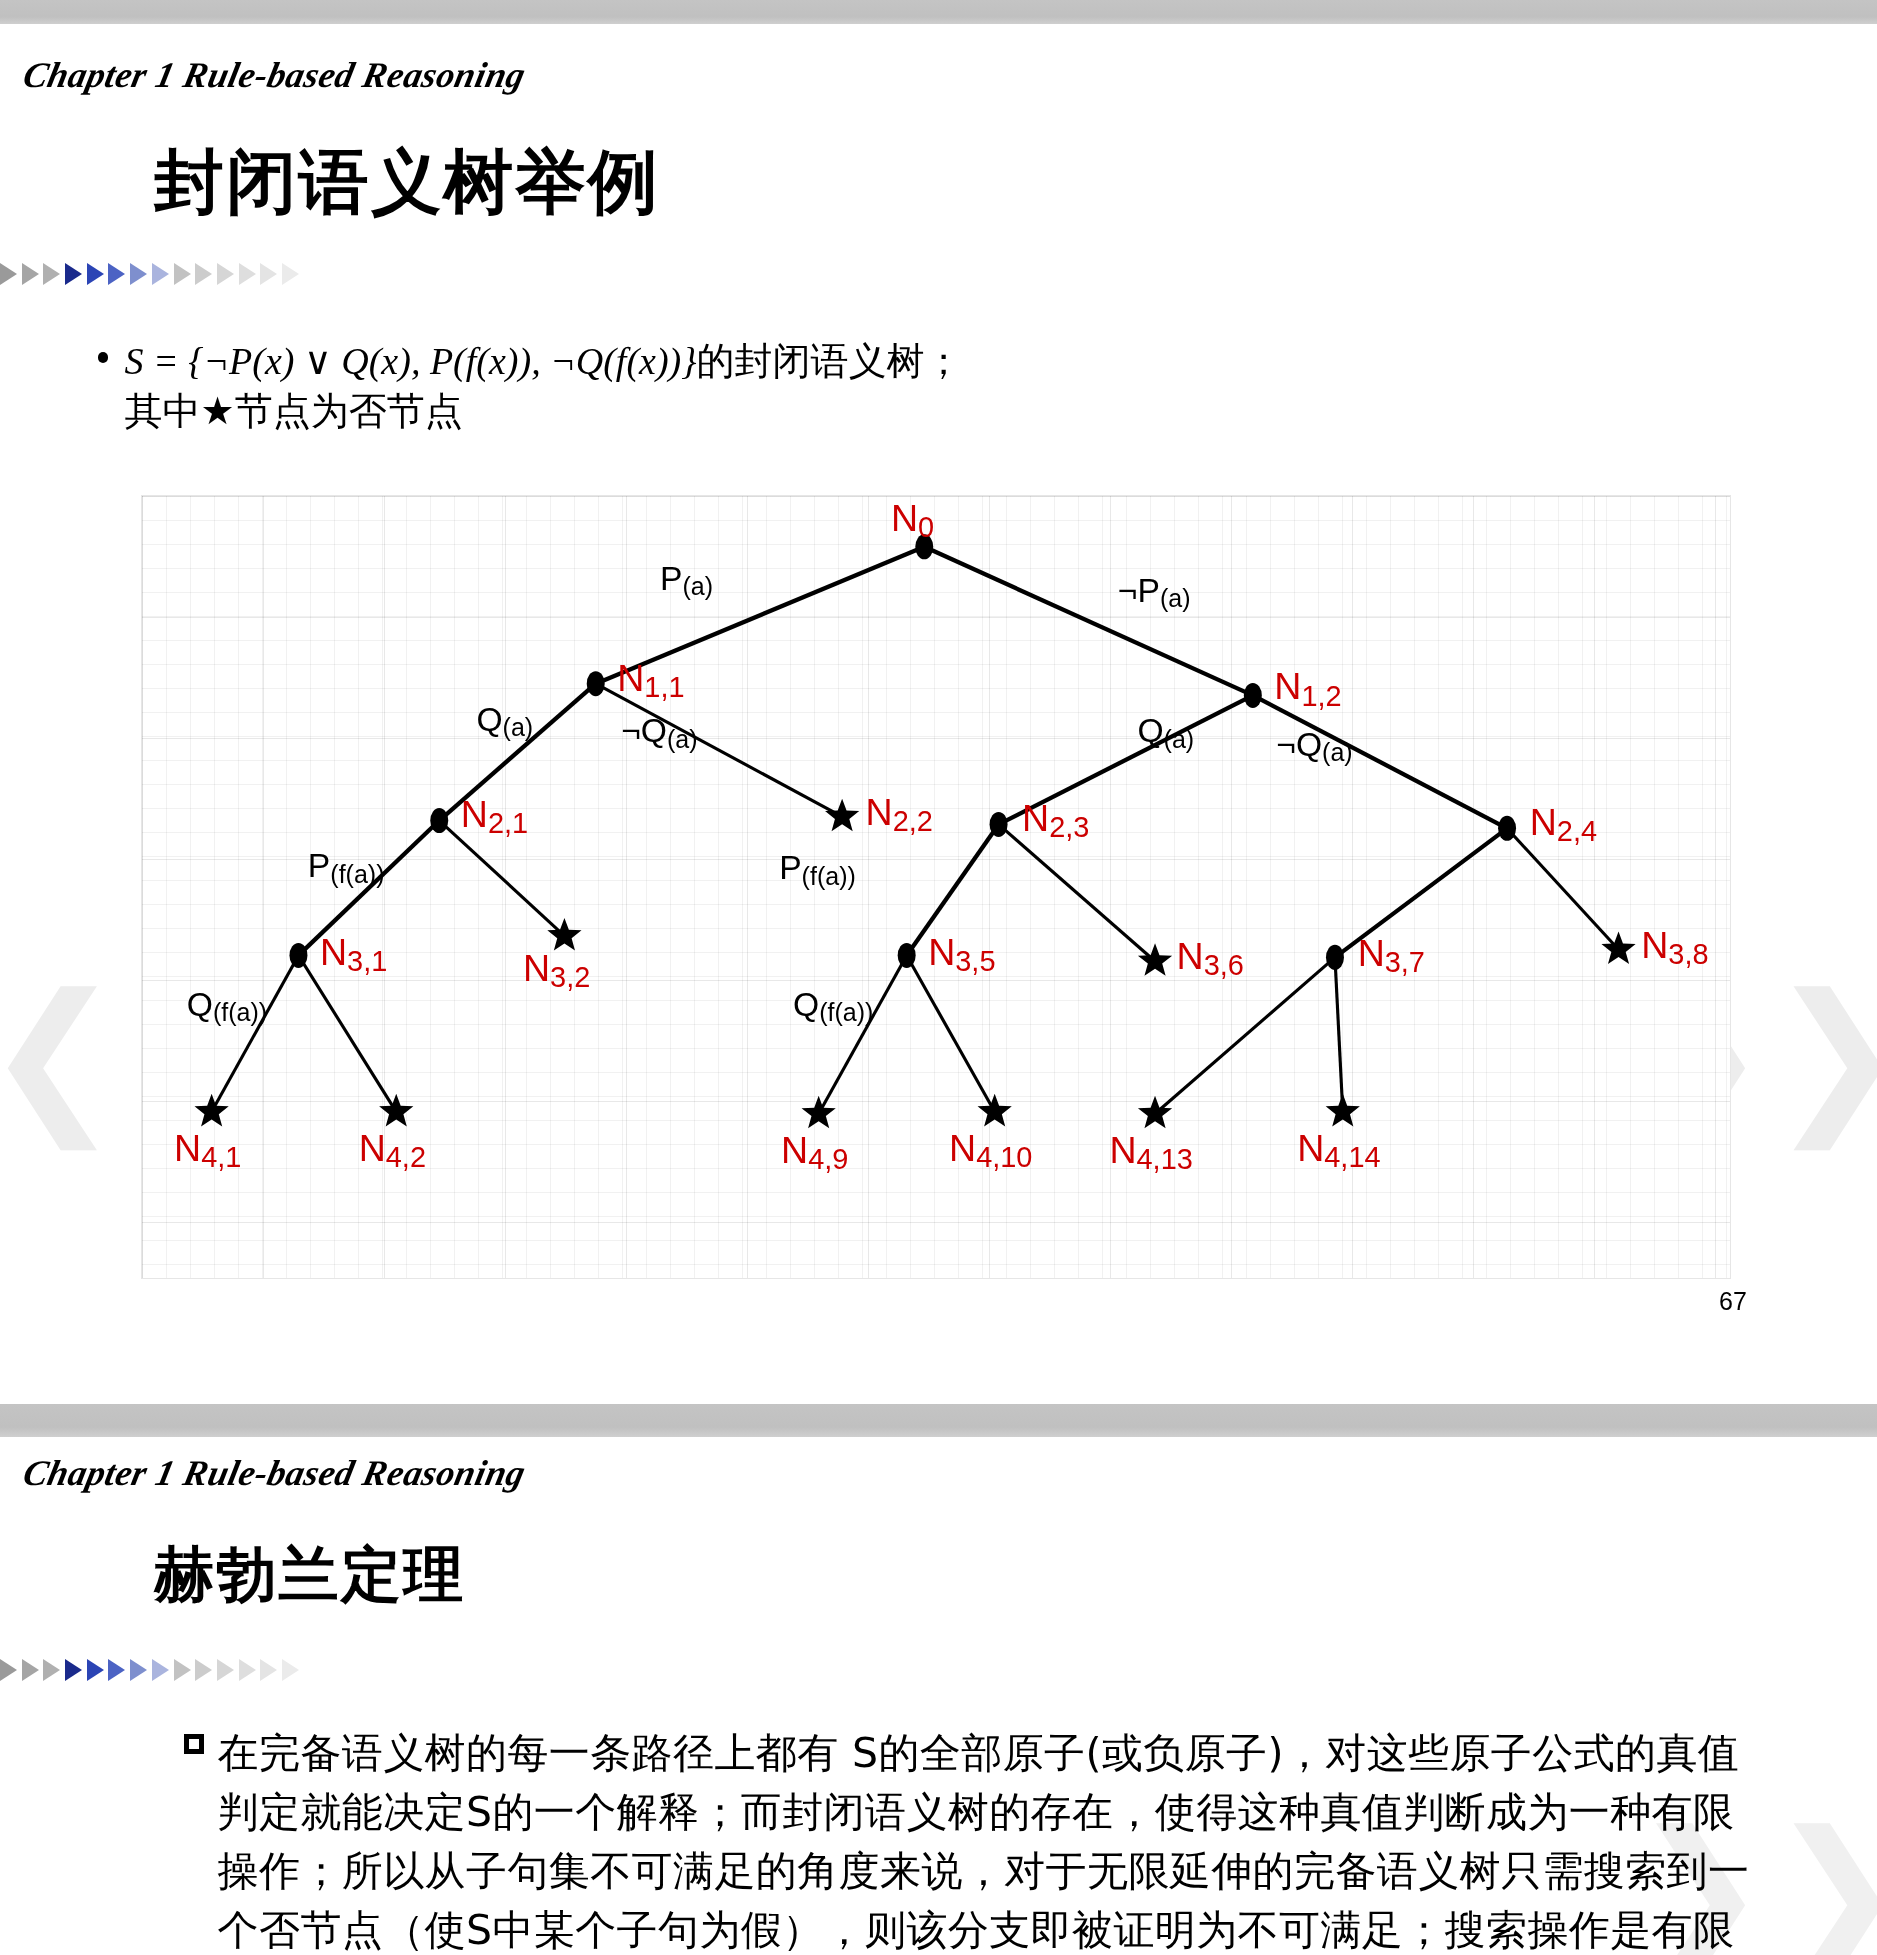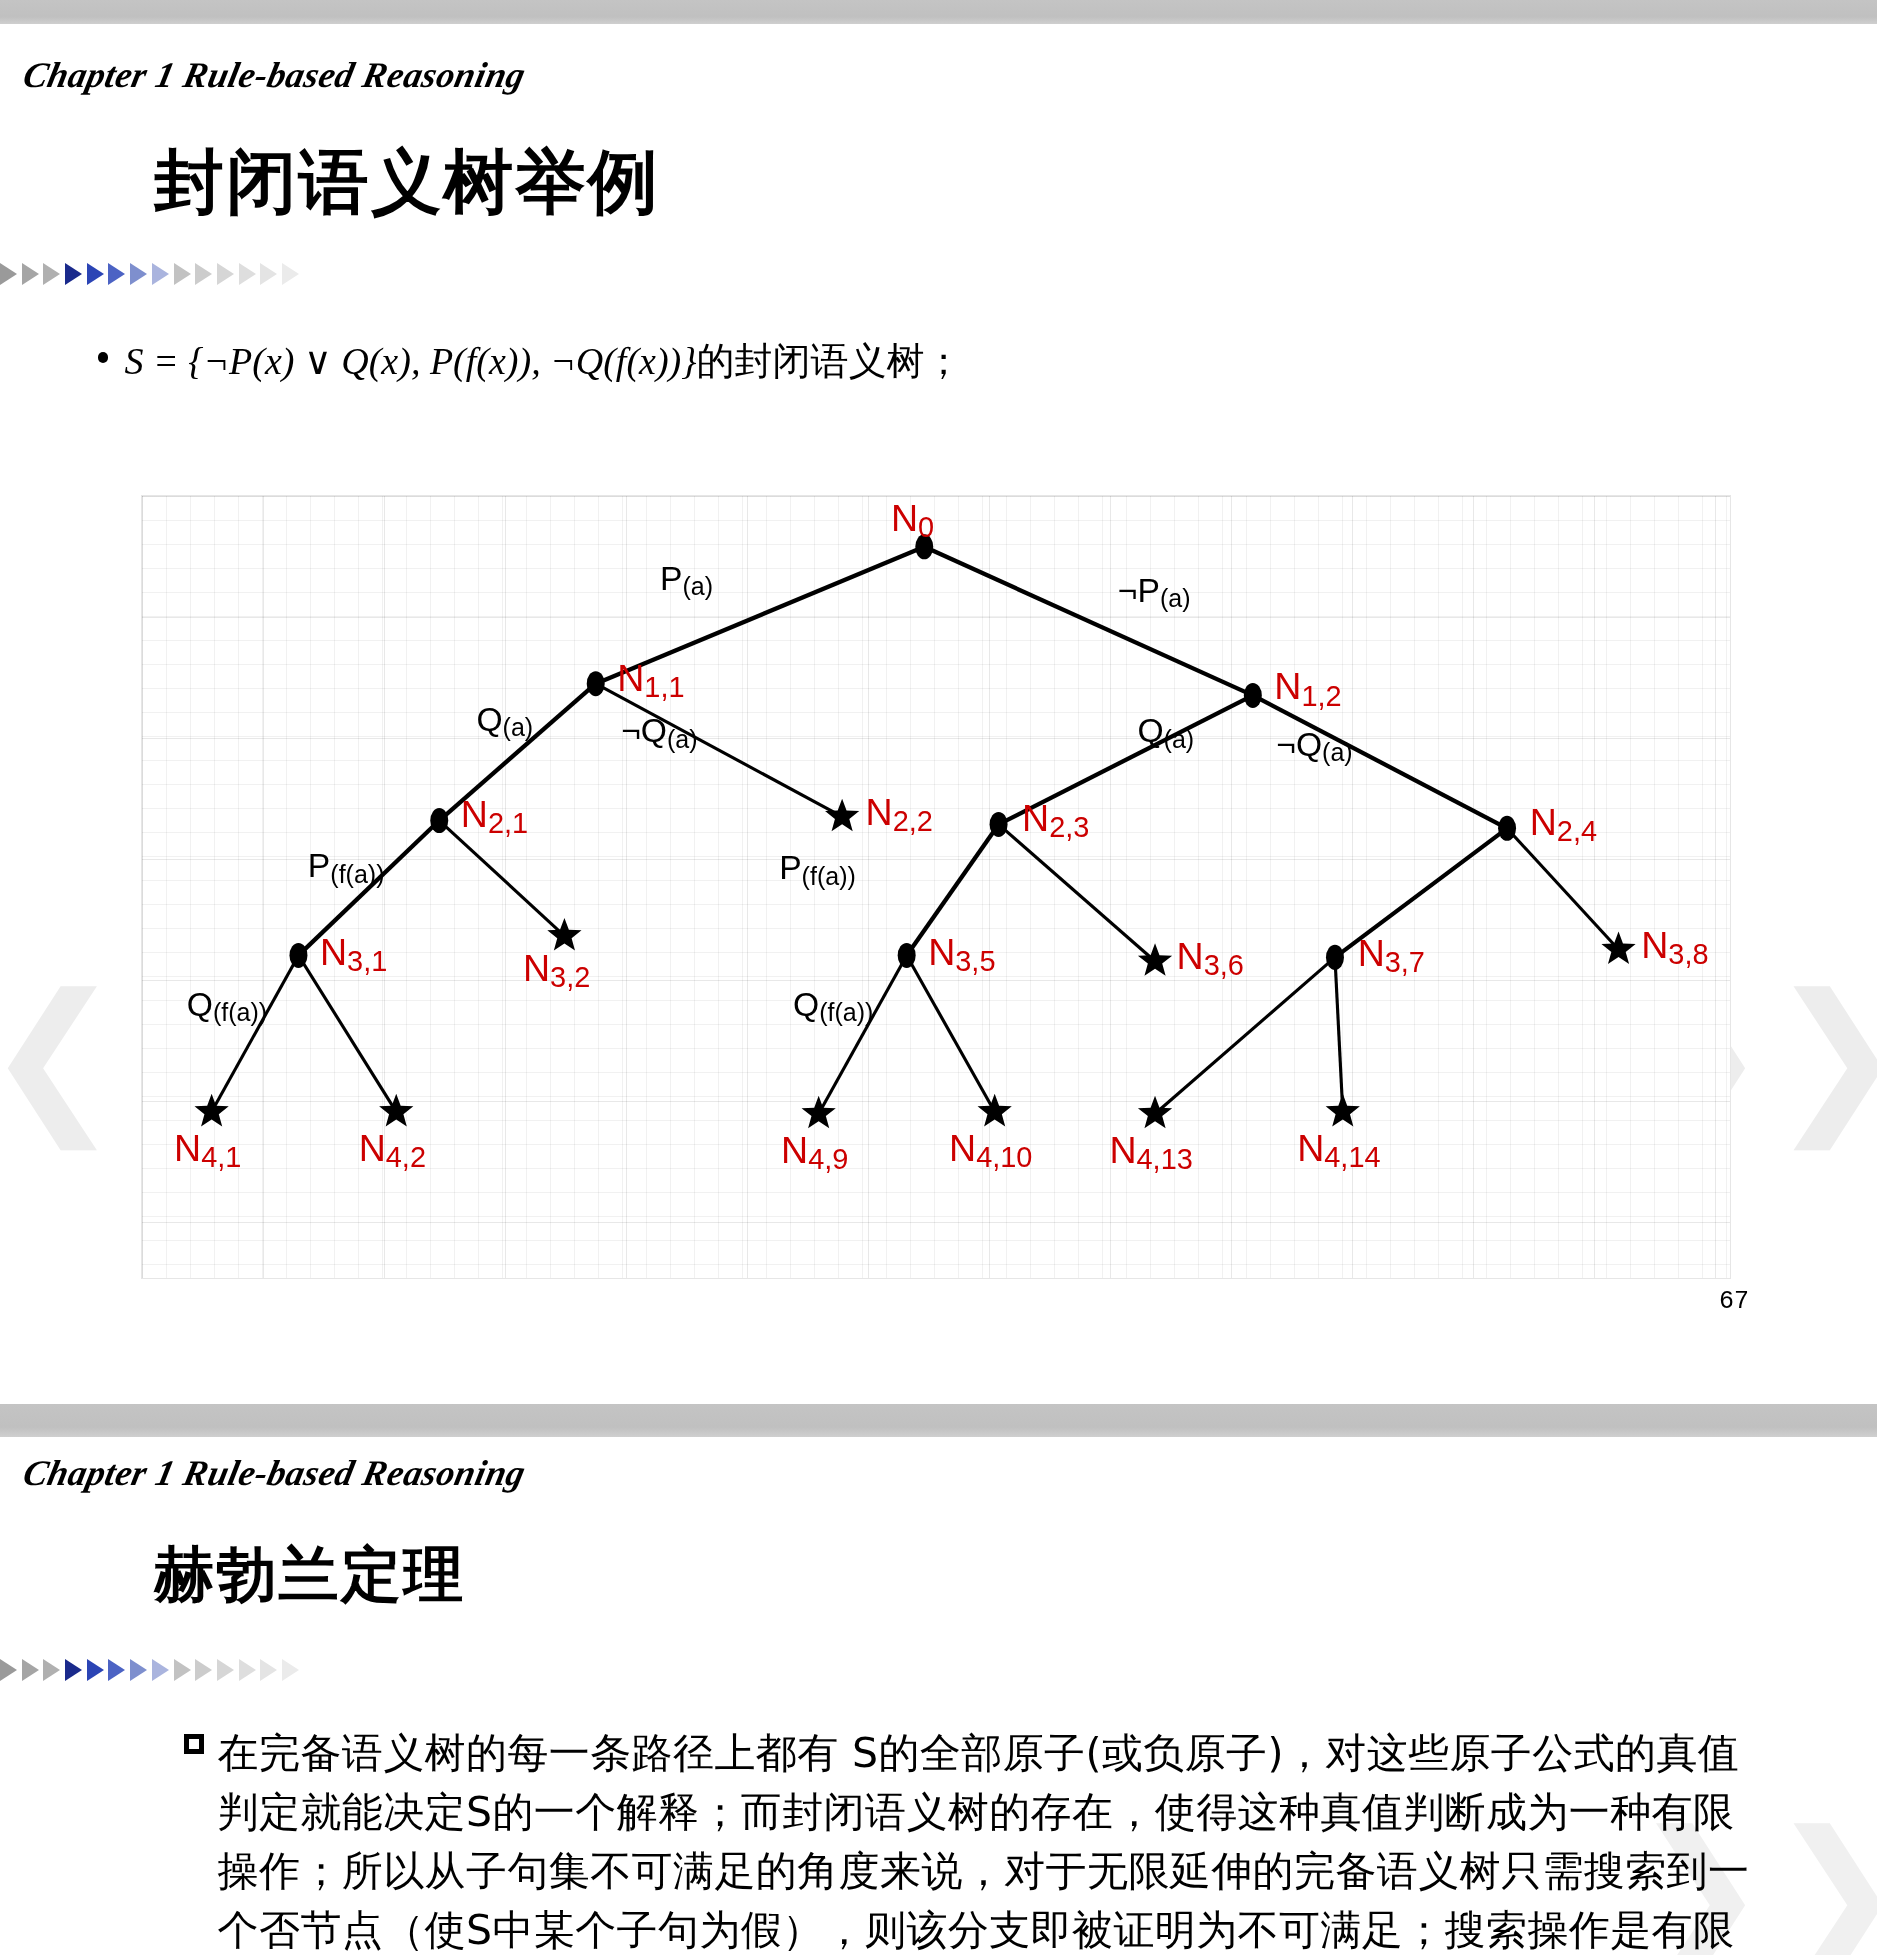--- a/index.html
+++ b/index.html
@@ -55,21 +55,21 @@
             repeating-linear-gradient(to right,rgba(0,0,0,.055) 0 0.8px,transparent 0.8px 24px),
             repeating-linear-gradient(to bottom,rgba(0,0,0,.055) 0 0.8px,transparent 0.8px 24px),
             repeating-linear-gradient(to right,rgba(0,0,0,.09) 0 1.2px,transparent 1.2px 121px),
             repeating-linear-gradient(to bottom,rgba(0,0,0,.09) 0 1.2px,transparent 1.2px 121px),
             #ffffff;
           border:0.8px solid #e6e6e6;}
   .figure svg{position:absolute;left:0;top:0;width:100%;height:100%;}
 
   
   .pagenum{position:absolute;font-size:25px;color:#000;
-           font-family:Liberation Mono, monospace;}
+           font-family:Liberation Sans, sans-serif;}
   #slide-1 .pagenum{left:1719px;top:1287px;}
 
   
   .body2{position:absolute;left:184px;top:1732px;width:1572px;}
   .para{display:flex;align-items:flex-start;margin-bottom:15px;}
   .mark{flex:0 0 auto;margin:10.2px 13.3px 0 0;}
   .mark.hollow{width:20.3px;height:20.3px;border:5.5px solid #000;box-sizing:border-box;}
   .ptext{font-size:41px;line-height:1.44;color:#000;
          font-family:"DejaVu Sans","Liberation Sans",sans-serif;letter-spacing:0.4px;}
 </style>
@@ -102,20 +102,21 @@
       <span class="tri" style="border-left-color:#ebebeb"></span>
     </div>
 
     <div class="chev-wm" style="left:-15.6px;top:989px;">❮❮</div>
     <div class="chev-wm" style="left:1631px;top:989px;">❯❯</div>
 
     <div class="bullet-row">
       <span class="dot"></span>
       <div class="bullet-text">
         <span class="ital">S = {</span><span class="ital">¬P(x) ∨ Q(x), P(f(x)), ¬Q(f(x))</span><span class="ital">}</span><span class="cjk">的封闭语义树；</span><br>
+        <span class="cjk">其中★节点为否节点</span>
       </div>
     </div>
 
     <div class="figure">
       <svg viewBox="0 0 4060 2000" preserveAspectRatio="none">
         <g id="tree-edges">
             <line x1="2000" y1="130" x2="1160" y2="480" stroke="#000000" stroke-width="11"></line>
             <line x1="2000" y1="130" x2="2840" y2="510" stroke="#000000" stroke-width="11"></line>
             <line x1="1160" y1="480" x2="760" y2="830" stroke="#000000" stroke-width="11"></line>
             <line x1="1160" y1="480" x2="1790" y2="820" stroke="#000000" stroke-width="8"></line>

